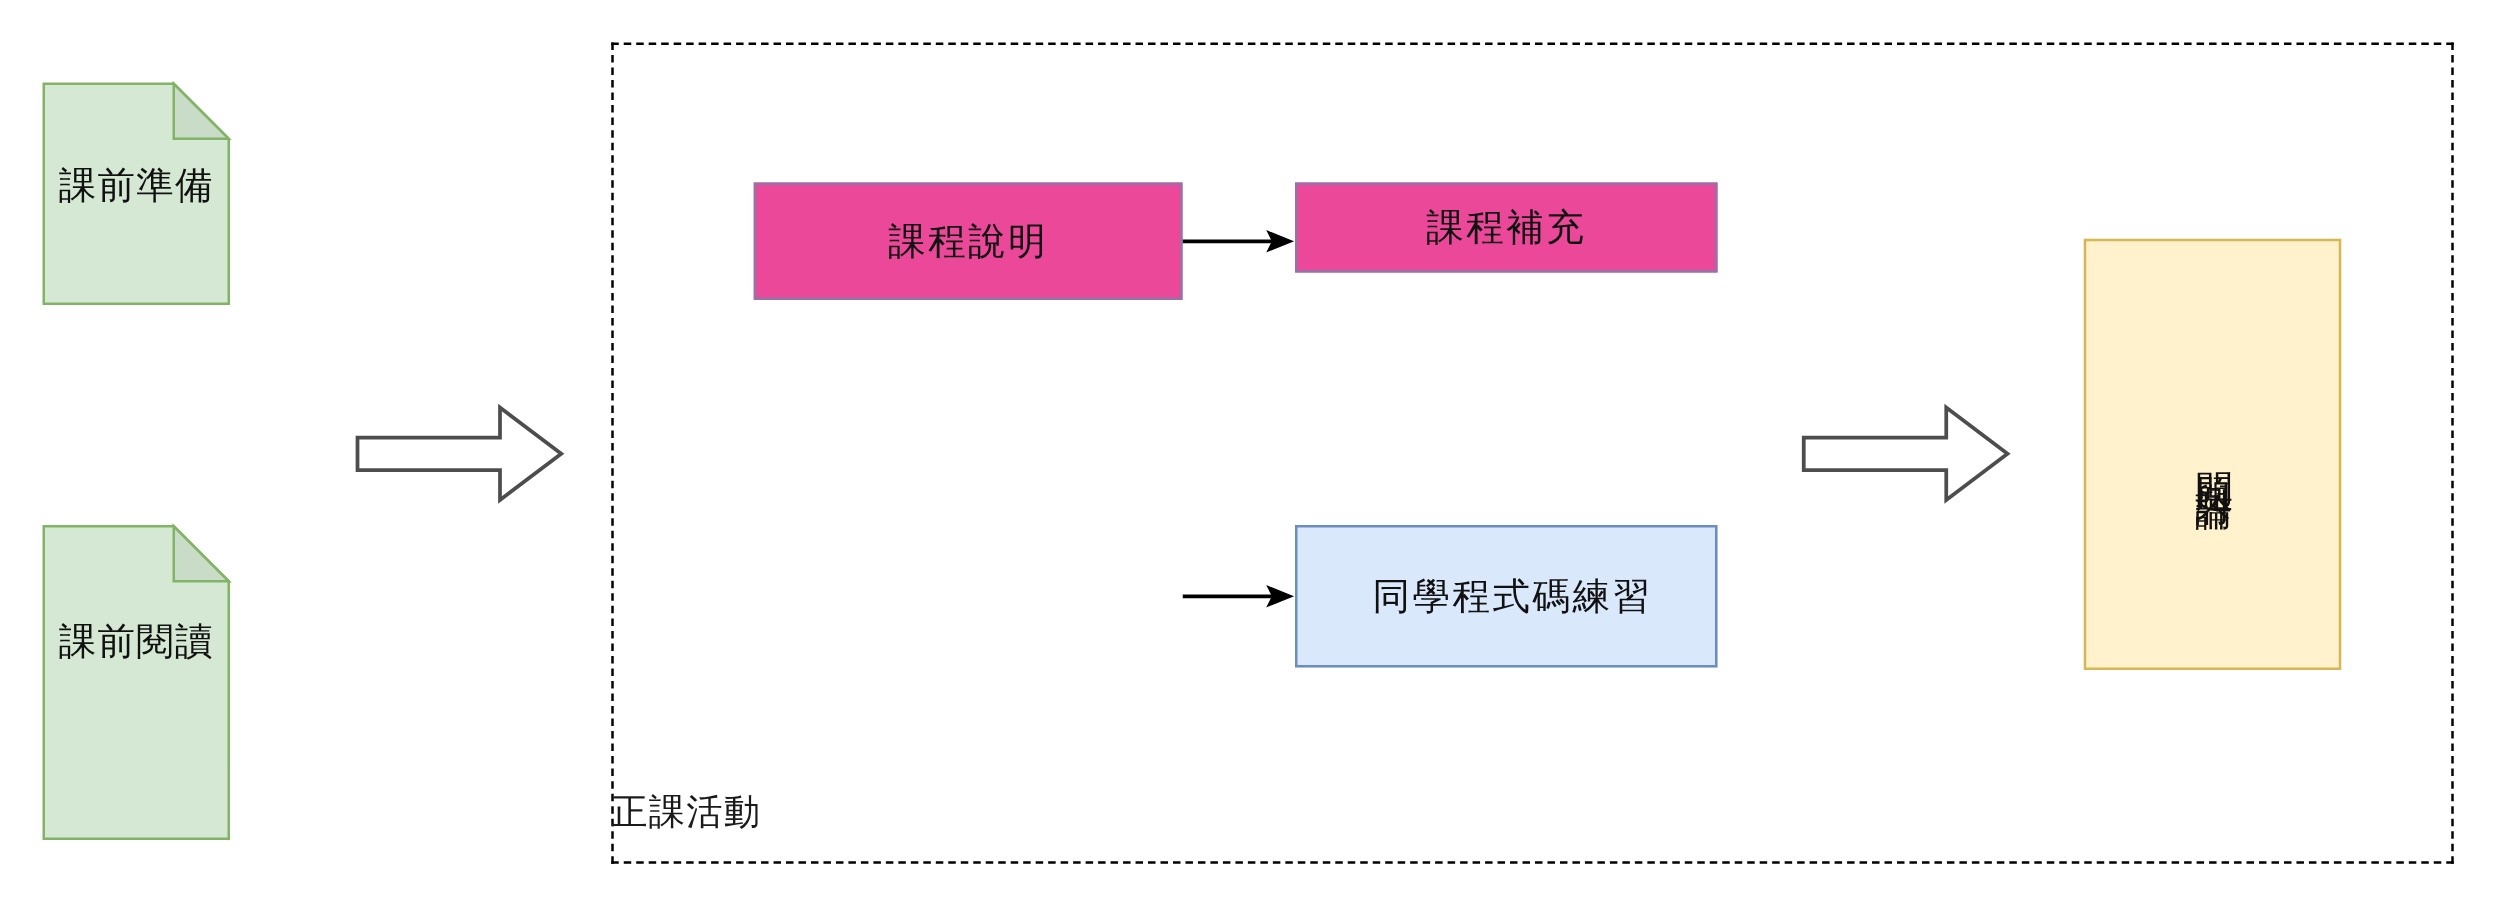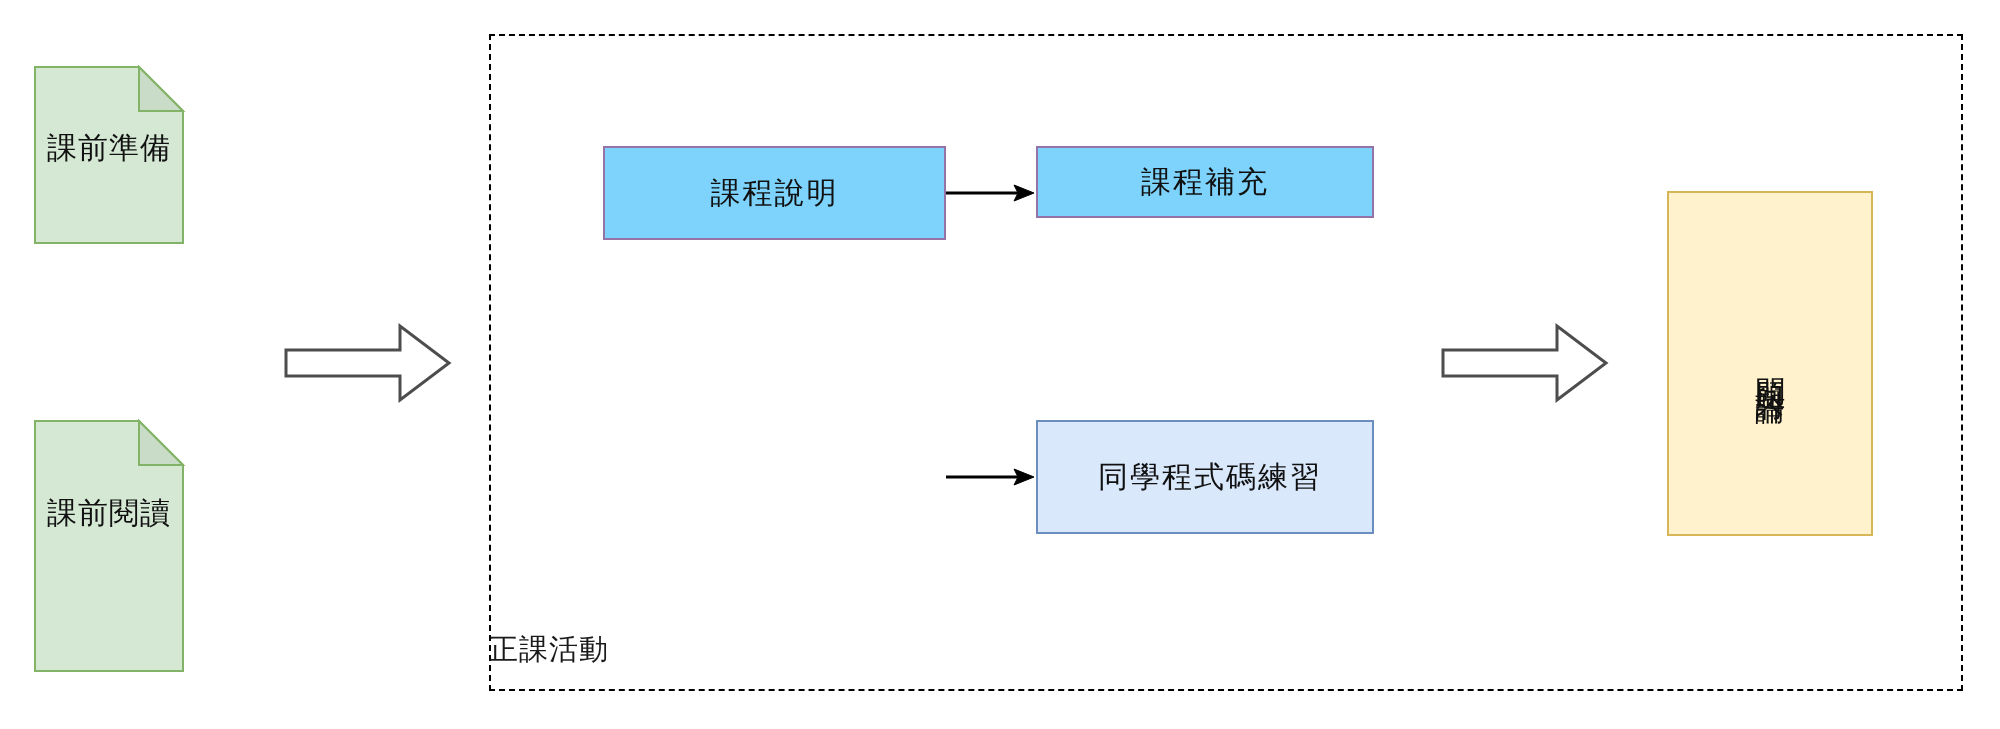--- a/index.html
+++ b/index.html
@@ -64,21 +64,21 @@
     width: 100%;
     text-align: center;
     font-size: 30px;
     color: #111111;
     letter-spacing: 1px;
     pointer-events: none;
   }
 
   
   .box-purple {
-    background: #7dd3fc;
+    background: #ec4899;
     border: 2px solid #9673a6;
     font-size: 30px;
     color: #111111;
     letter-spacing: 2px;
   }
   .box-blue {
     background: #dae8fc;
     border: 2px solid #6c8ebf;
     font-size: 30px;
     color: #111111;

